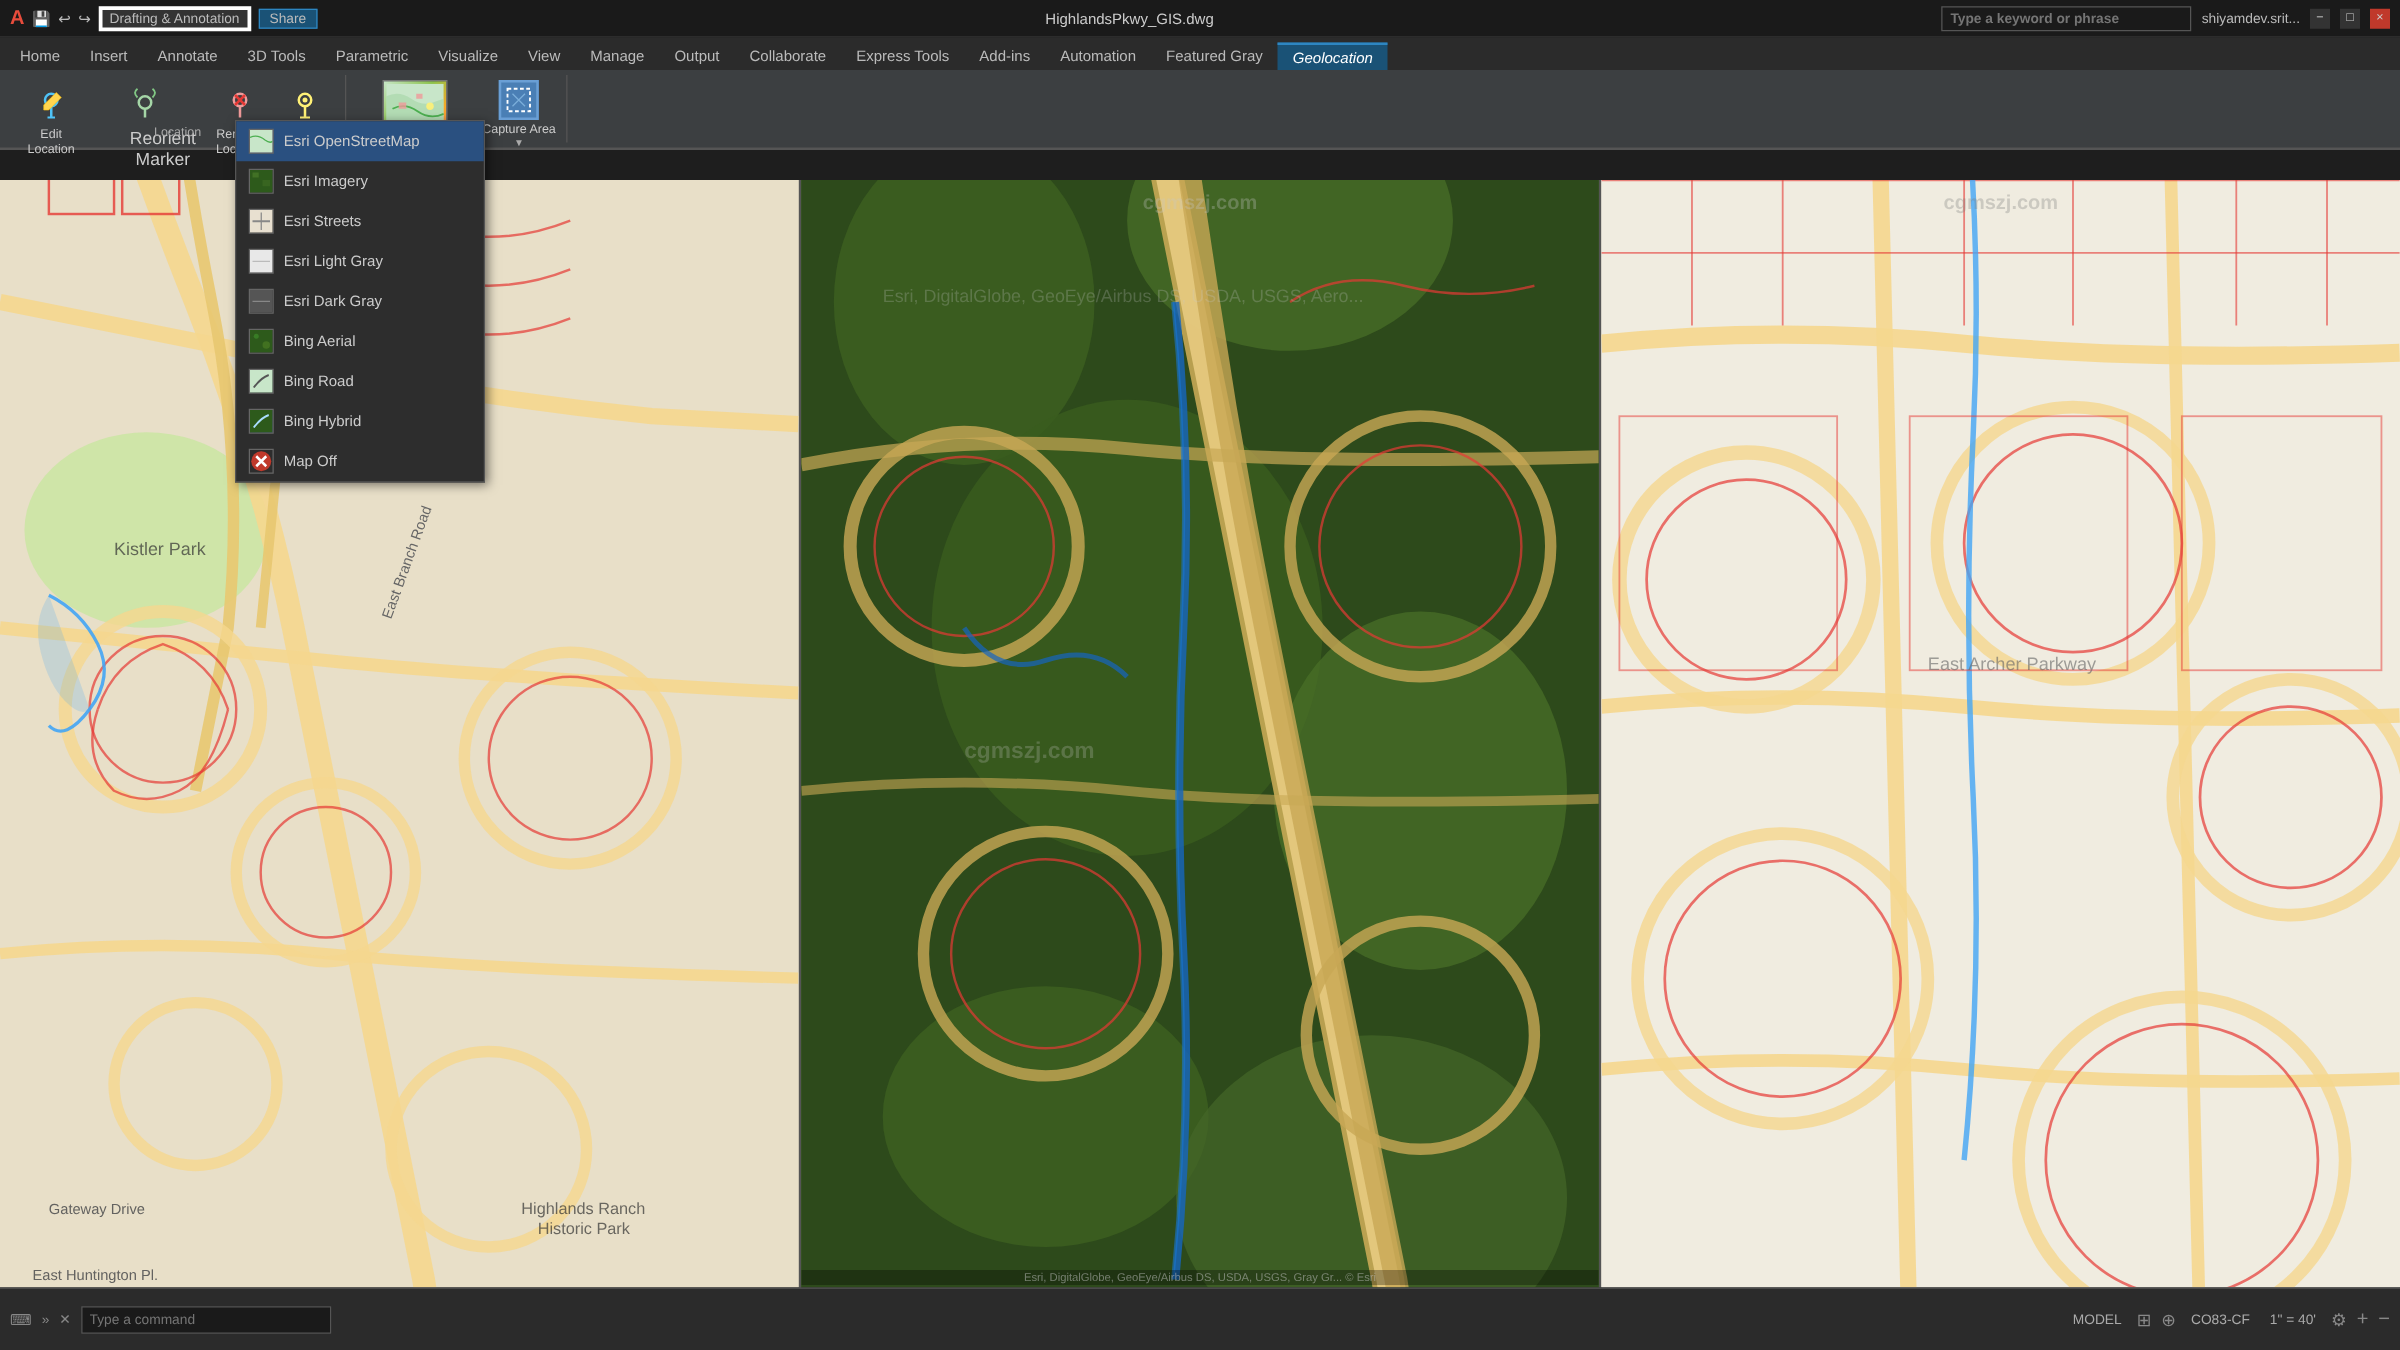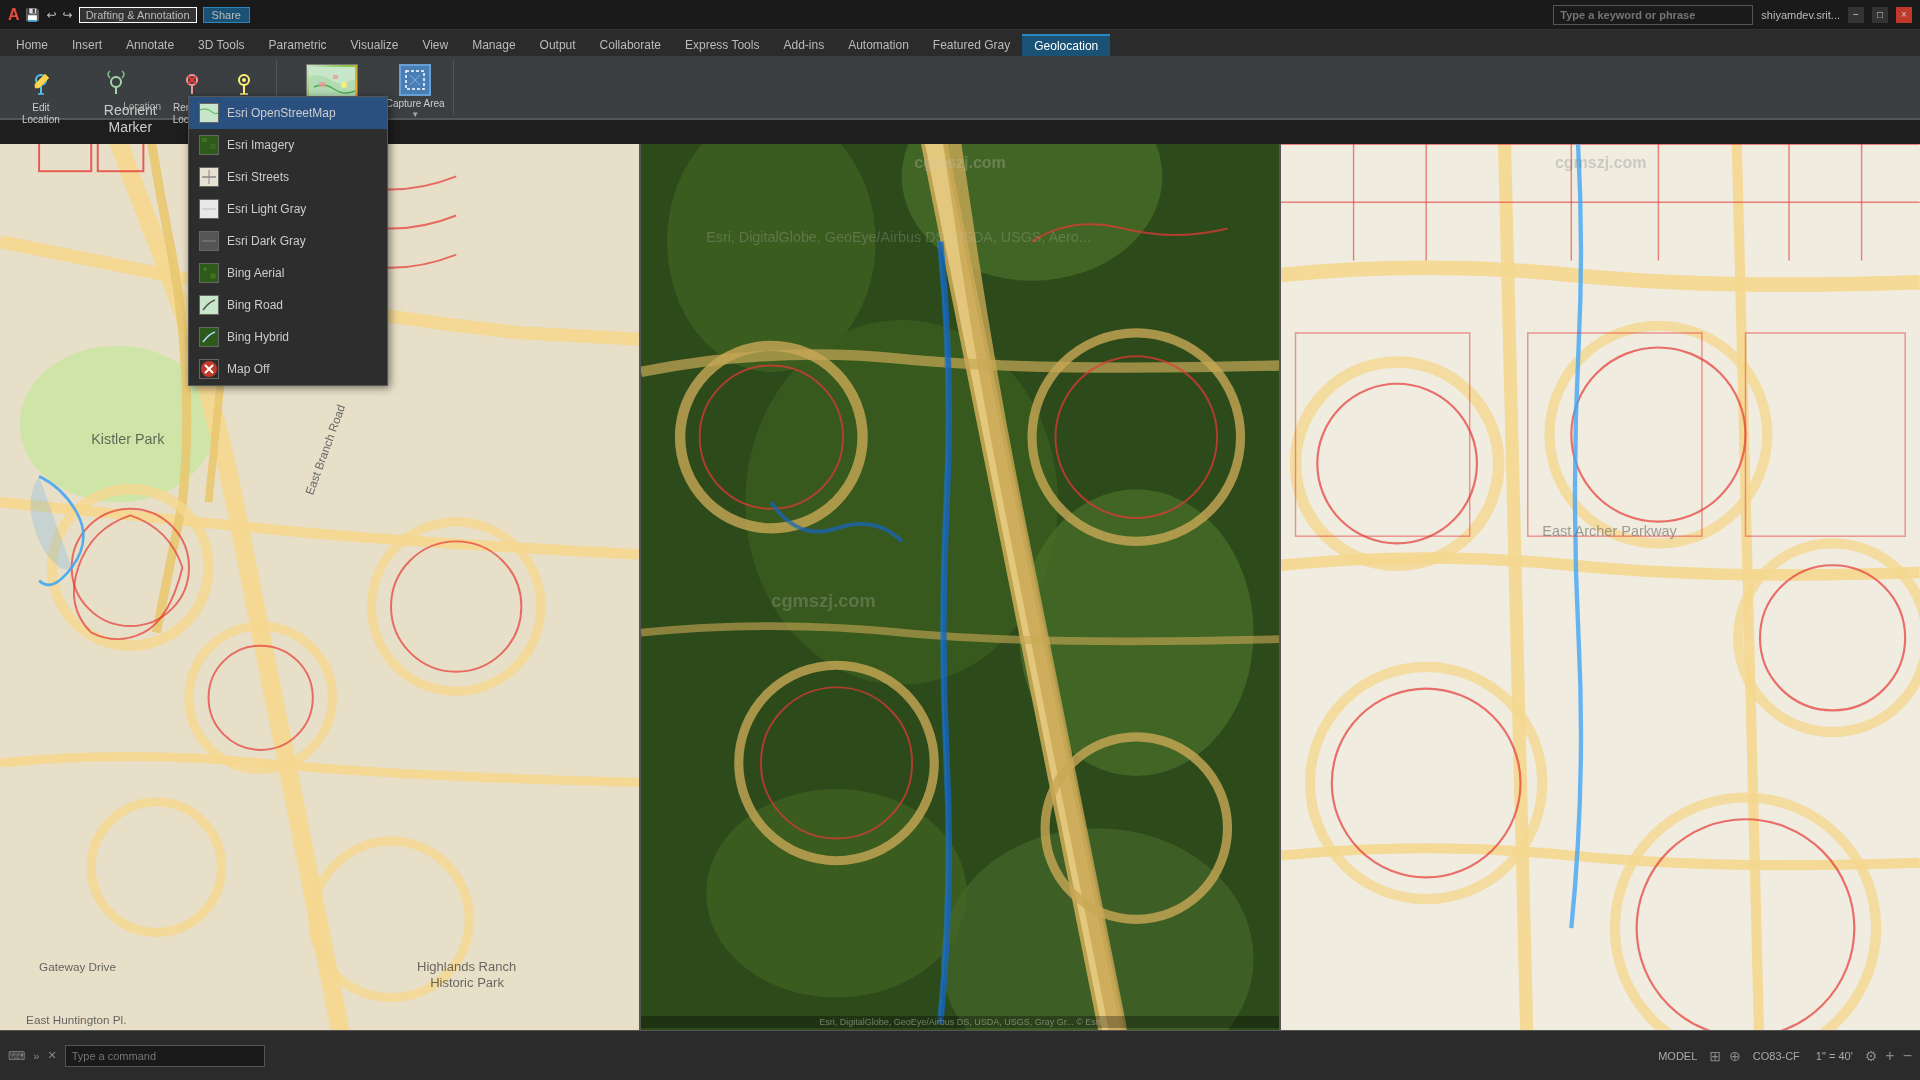--- a/index.html
+++ b/index.html
@@ -38,20 +38,21 @@
       align-items: center;
       color: #bbb;
       border: none;
       background: none;
       text-align: right;
     }
     .ribbon-tab.active {
       background: #3c3f41;
       color: #fff;
       border-top: 2px solid #0073cf;
+      font-style: italic;
     }
     .ribbon-tab.geolocation {
       background: #1a5276;
       color: #fff;
       border-top: 2px solid #2e86c1;
     }
 
     
     #ribbon-panel {
       height: 88px;
@@ -234,23 +235,24 @@
   </style>
 </head>
 <body>
 
 <div id="title-bar">
   <div class="left">
     <span style="font-size:16px;font-weight:bold;color:#e74c3c;">A</span>
     <span style="font-size:12px;cursor:pointer;color:#bbb;" title="Save">💾</span>
     <span style="font-size:12px;cursor:pointer;color:#bbb;" title="Undo">↩</span>
     <span style="font-size:12px;cursor:pointer;color:#bbb;" title="Redo">↪</span>
-    <span style="font-size:11px;color:#bbb;background:#333;padding:1px 6px;border:1px solid #ffffff;cursor:pointer;">Drafting &amp; Annotation</span>
+    <span style="font-size:11px;color:#bbb;background:#333;padding:1px 6px;border:3px solid #ffffff;cursor:pointer;">Drafting &amp; Annotation</span>
     <span style="font-size:11px;color:#bbb;background:#1a5276;padding:1px 8px;border:1px solid #2e86c1;cursor:pointer;">Share</span>
   </div>
+  <div class="title">HighlandsPkwy_GIS.dwg</div>
   <div style="display:flex;align-items:center;gap:8px;">
     <input type="text" style="width: 200px; height: 20px; background: rgb(26, 26, 26); border: 1px solid rgb(85, 85, 85); color: rgb(136, 136, 136); font-size: 11px; padding: 0px 6px; font-weight: bold;" placeholder="Type a keyword or phrase">
     <span style="font-size:11px;color:#bbb;">shiyamdev.srit...</span>
     <span class="ctrl-btn">−</span>
     <span class="ctrl-btn">□</span>
     <span class="ctrl-btn close">×</span>
   </div>
 </div>
 
 <div id="ribbon-tabs" style="position:absolute;top:30px;left:0;right:0;height:26px;background:#2b2b2b;display:flex;align-items:flex-end;padding:0 4px;">

